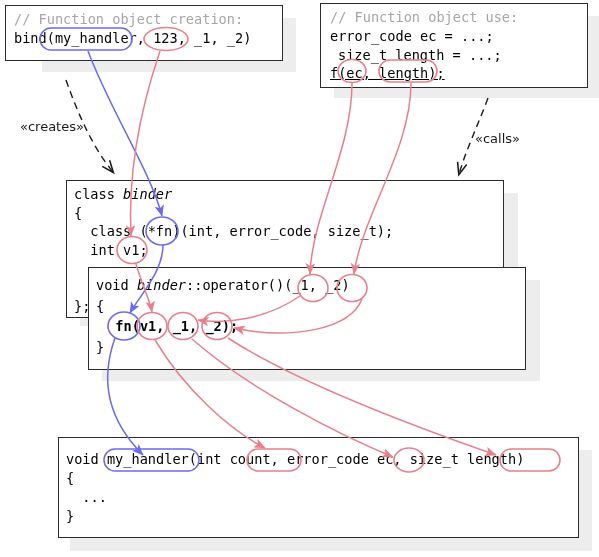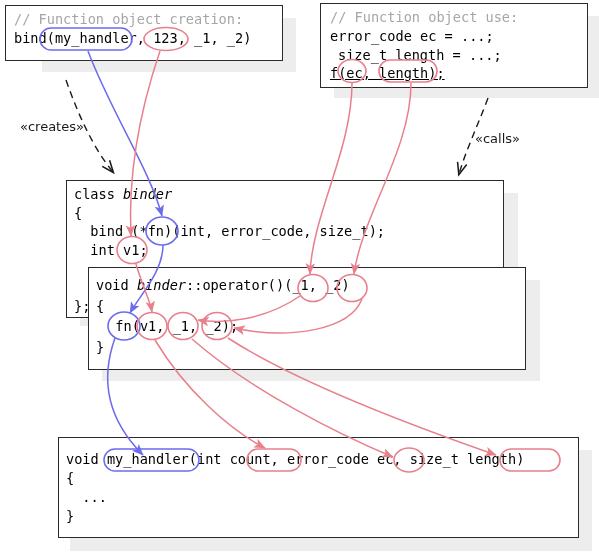--- a/index.html
+++ b/index.html
@@ -77,27 +77,27 @@
   <div class="code comment" style="left:14px; top:10px;">// Function object creation:</div>
   <div class="code" style="left:14px; top:29px;">bind(my_handler, 123, _1, _2)</div>
 
   <div class="code" style="left:330px; top:27px;">error_code ec = ...;</div>
   <div class="code comment" style="left:330px; top:8px;">// Function object use:</div>
   <div class="code" style="left:330px; top:45.5px;margin-left:8px;">size_t length = ...;</div>
   <div class="code" style="left:330px; top:64px;text-decoration:underline;">f(ec, length);</div>
 
   <div class="code" style="left:74px; top:185px;"><span>class </span><span class="ital">binder</span></div>
   <div class="code" style="left:74px; top:203.5px;">{</div>
-  <div class="code" style="left:74px; top:222px;">  bind (*fn)(int, error_code, size_t);</div>
+  <div class="code" style="left:74px; top:222px;">  class (*fn)(int, error_code, size_t);</div>
   <div class="code" style="left:74px; top:240.5px;">  int v1;</div>
   <div class="code" style="left:74px; top:297px;">};</div>
 
   <div class="code" style="left:96px; top:276px;"><span>void </span><span class="ital">binder</span><span>::operator()(_1, _2)</span></div>
   <div class="code" style="left:96px; top:297px;">{</div>
-  <div class="code" style="left:99px; top:317px;">  fn(v1, _1, _2);</div>
+  <div class="code" style="left:99px; top:317px;font-weight:bold;">  fn(v1, _1, _2);</div>
   <div class="code" style="left:96px; top:337.5px;">}</div>
 
   <div class="code" style="left:66px; top:450px;">void my_handler(int count, error_code ec, size_t length)</div>
   <div class="code" style="left:66px; top:469px;">{</div>
   <div class="code" style="left:66px; top:488px;">  ...</div>
   <div class="code" style="left:66px; top:507px;">}</div>
 
   <div class="stereo" style="left:20px; top:119px;">«creates»</div>
   <div class="stereo" style="left:475px; top:131px;">«calls»</div>
 

